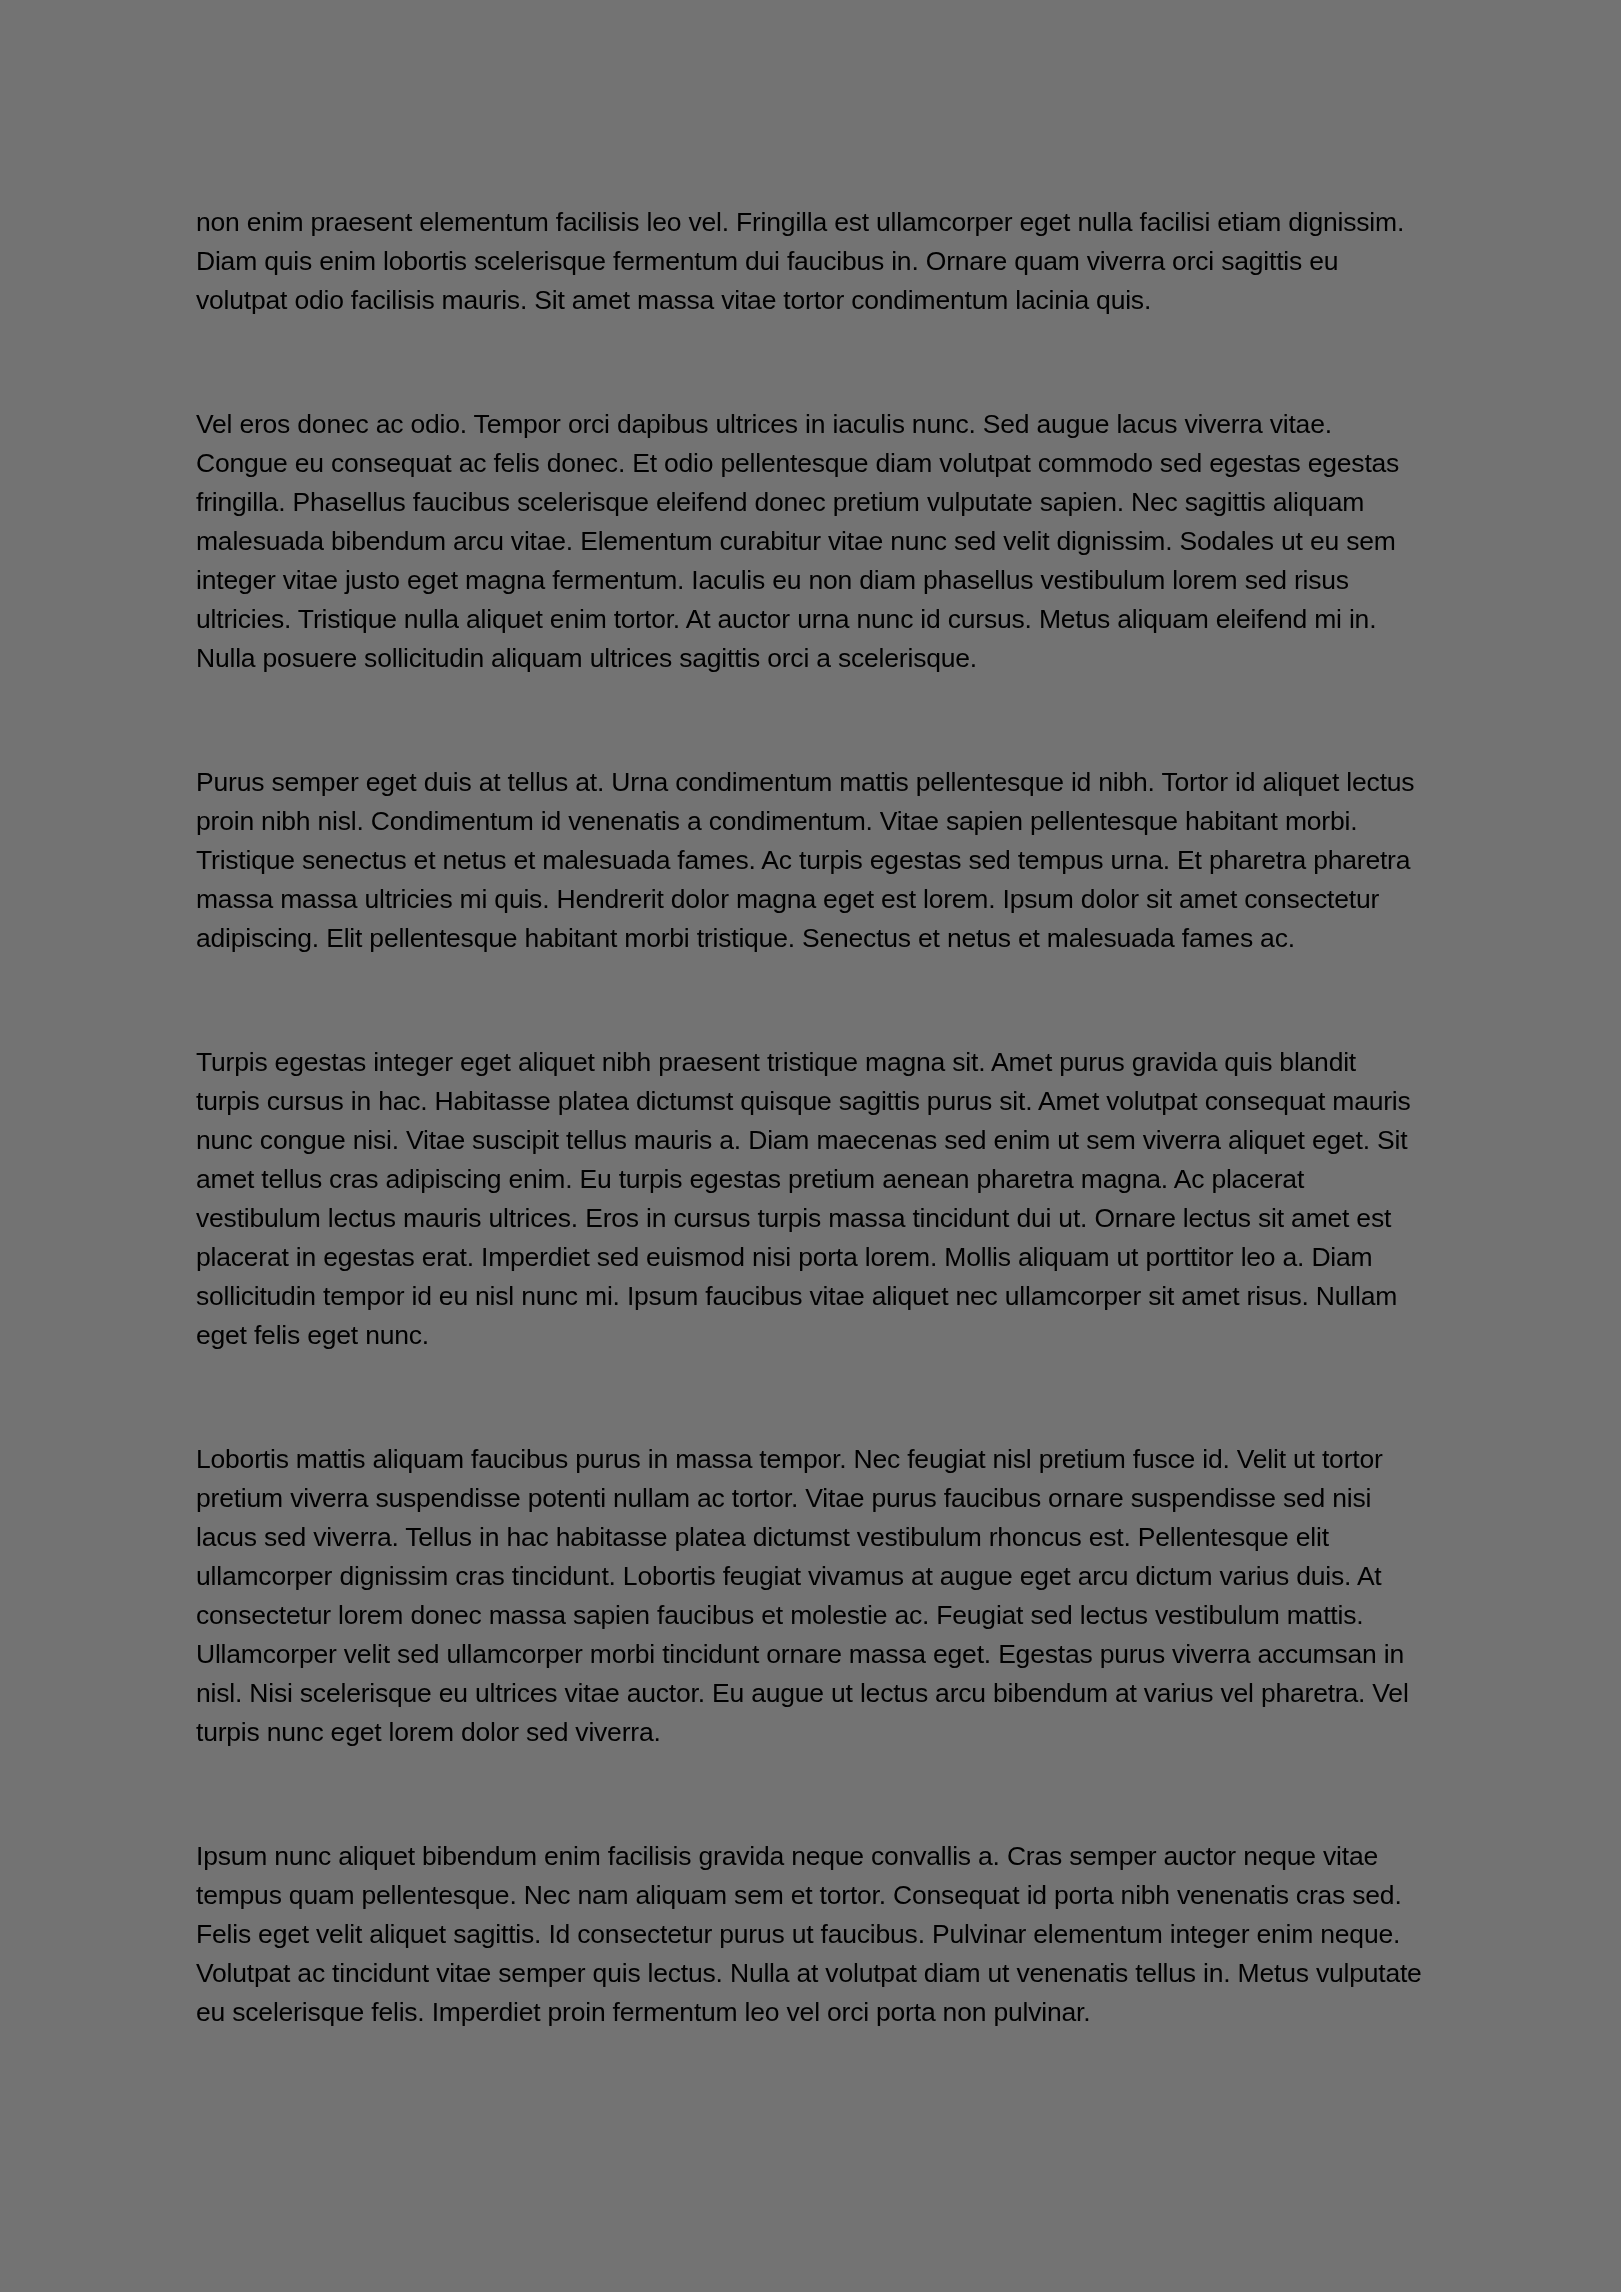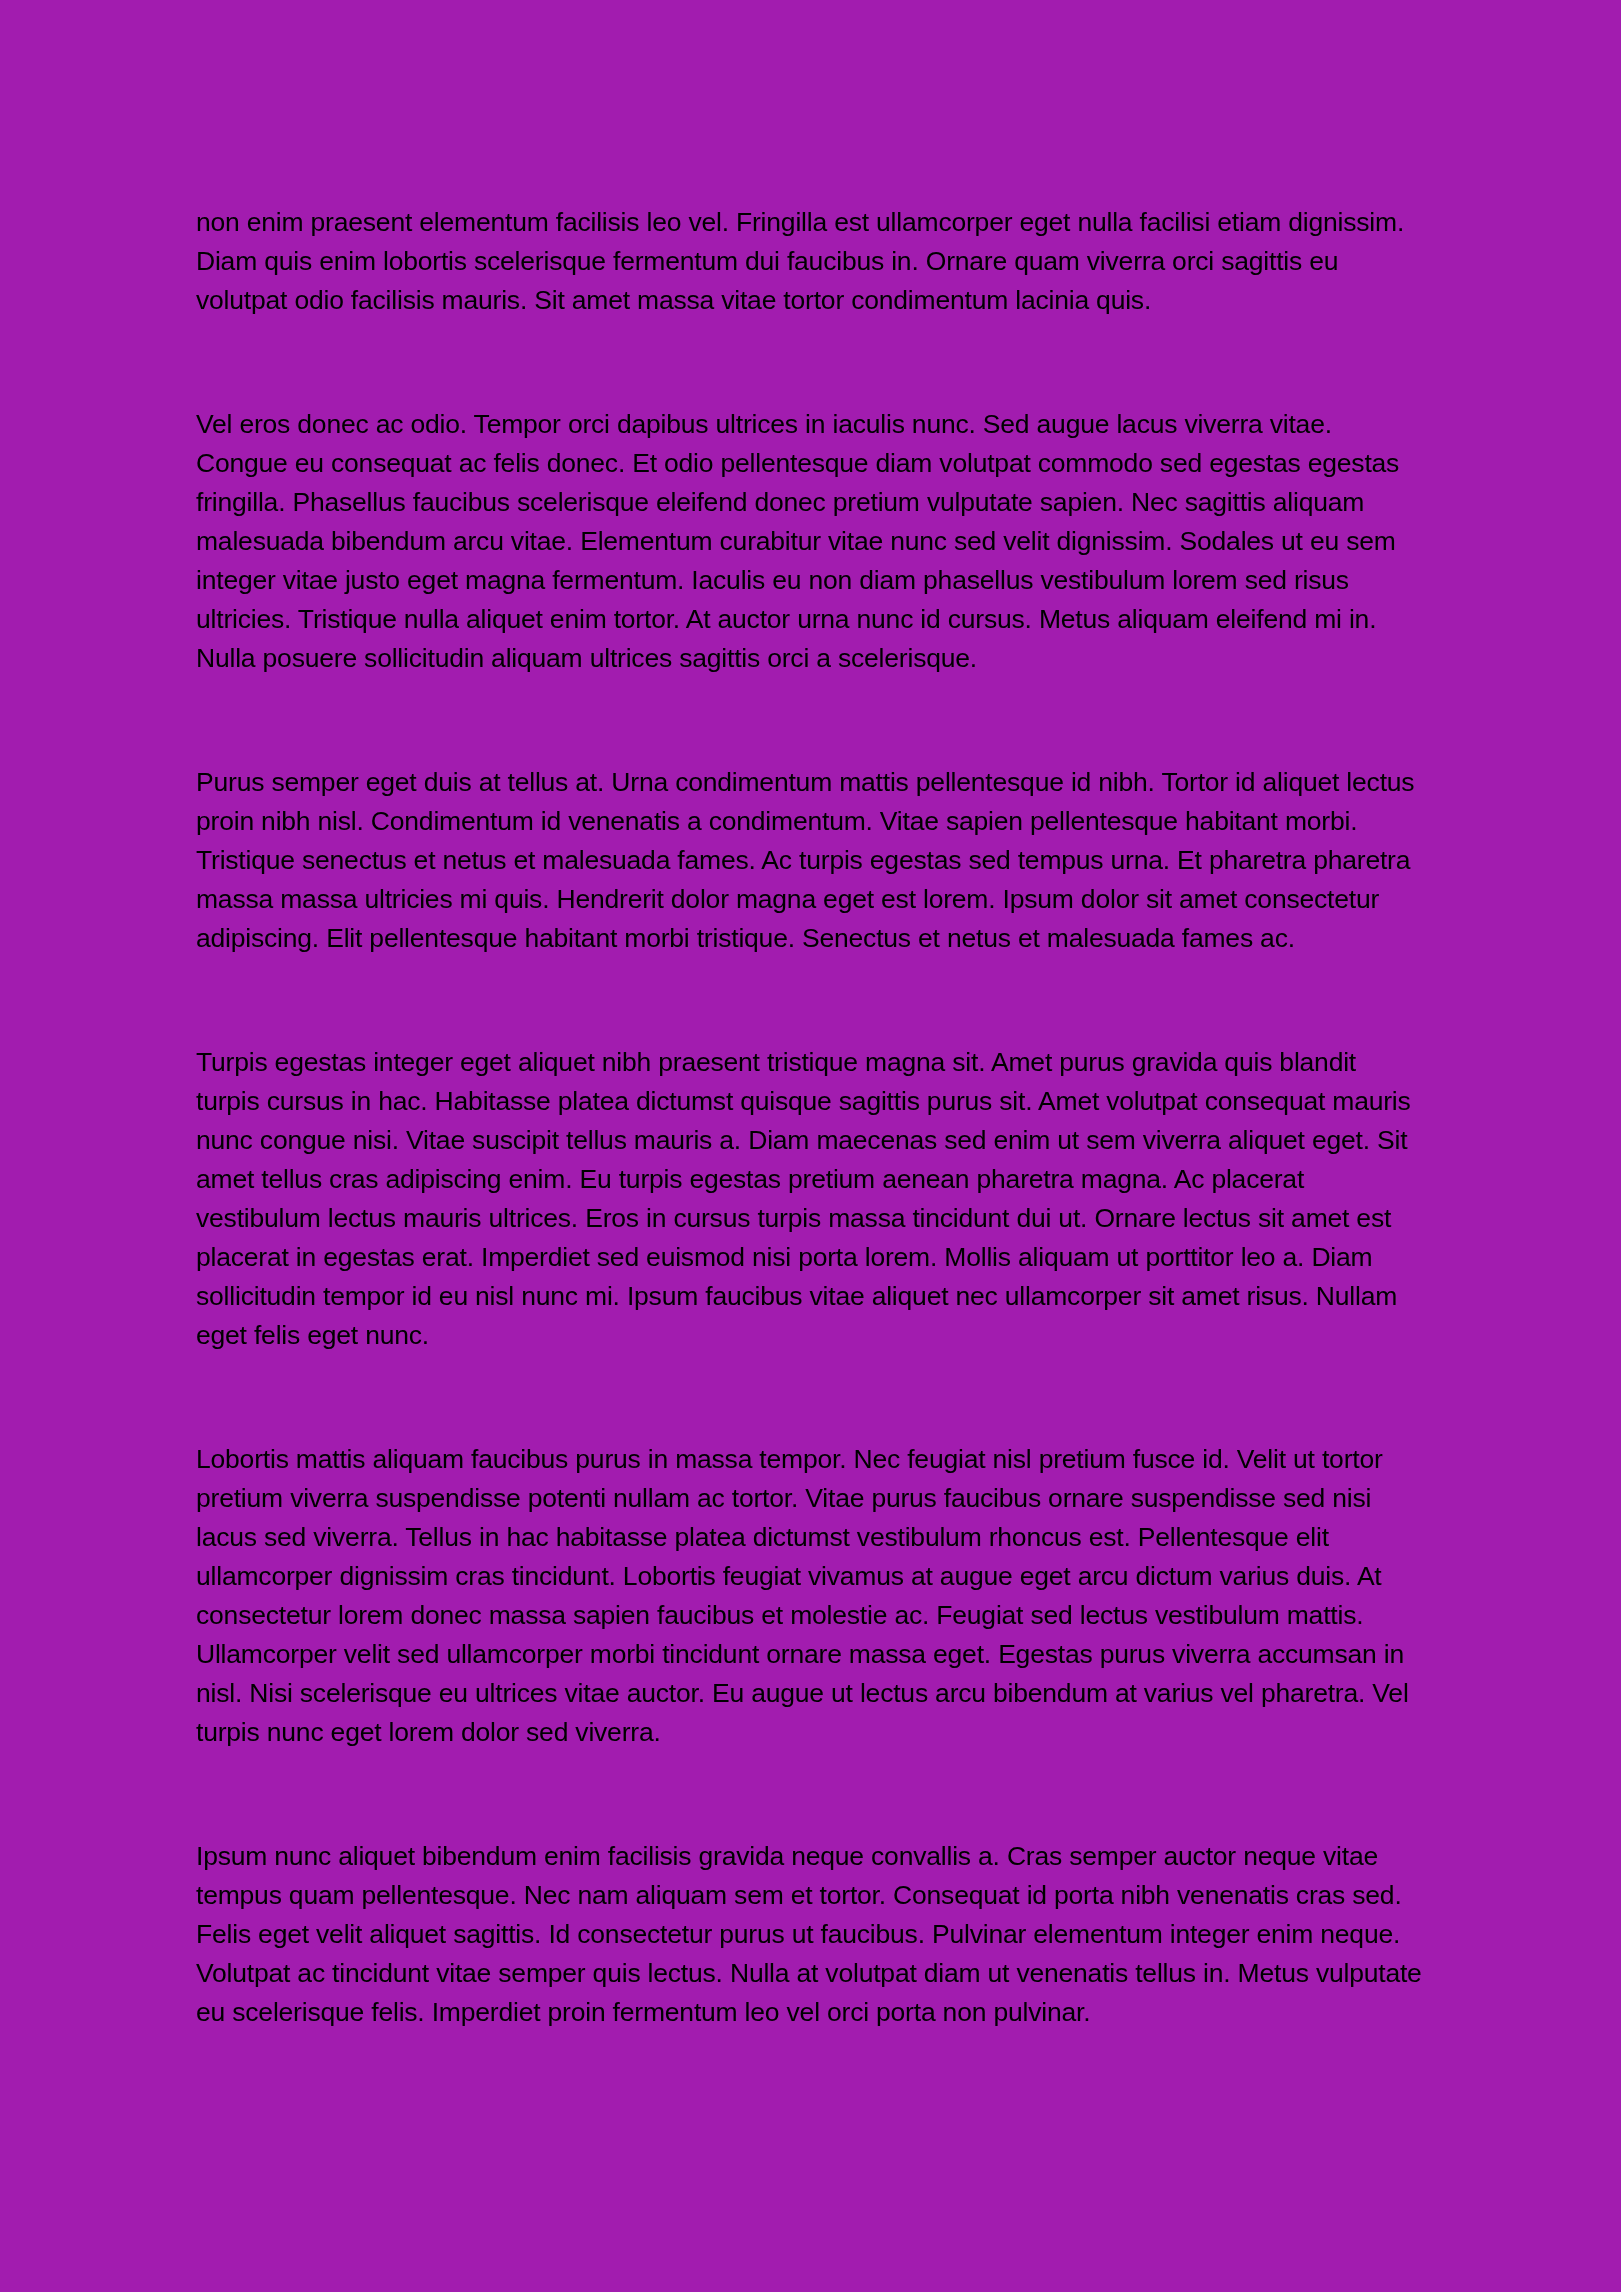--- a/index.html
+++ b/index.html
@@ -4,21 +4,21 @@
 <style>
   html, body {
     margin: 0;
     padding: 0;
     background: #ffffff;
   }
   .page {
     position: relative;
     width: 1621px;
     height: 2293px;
-    background: #a21caf;
+    background: #737373;
     overflow: hidden;
   }
   .content {
     position: absolute;
     left: 196px;
     top: 203px;
     width: 1229px;
     font-family: "Liberation Sans", sans-serif;
     font-size: 26.5px;
     line-height: 39px;

